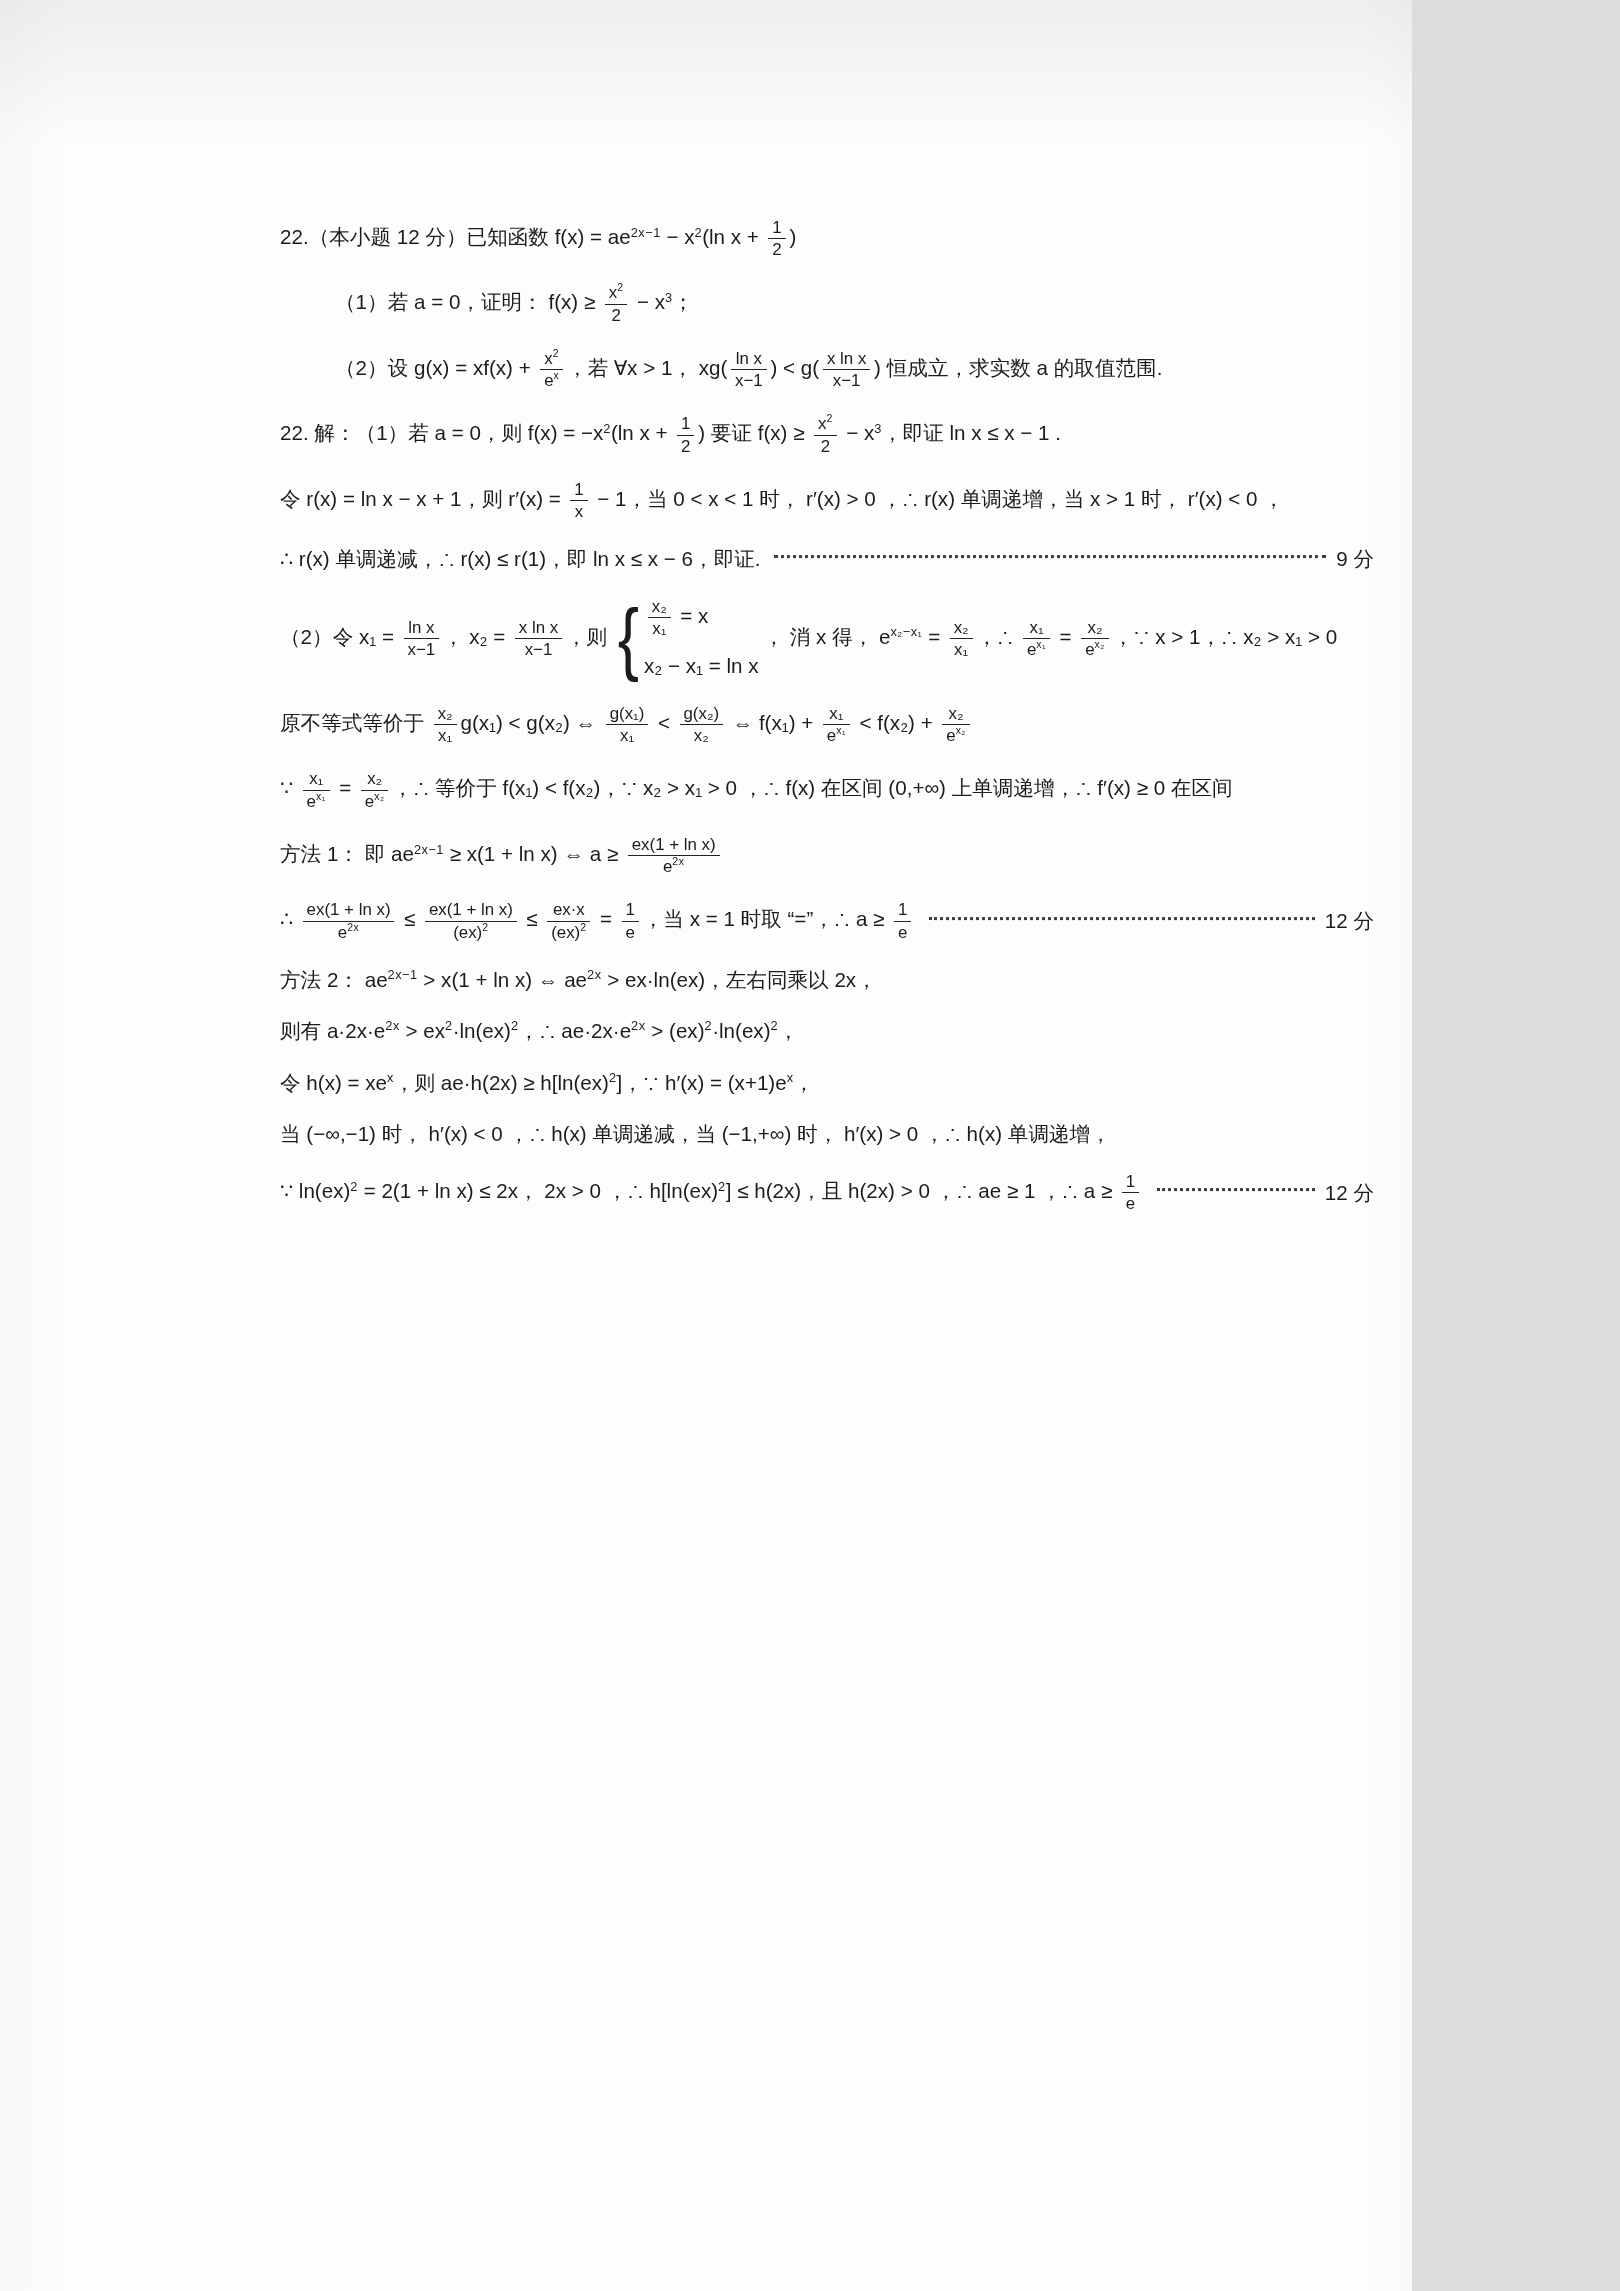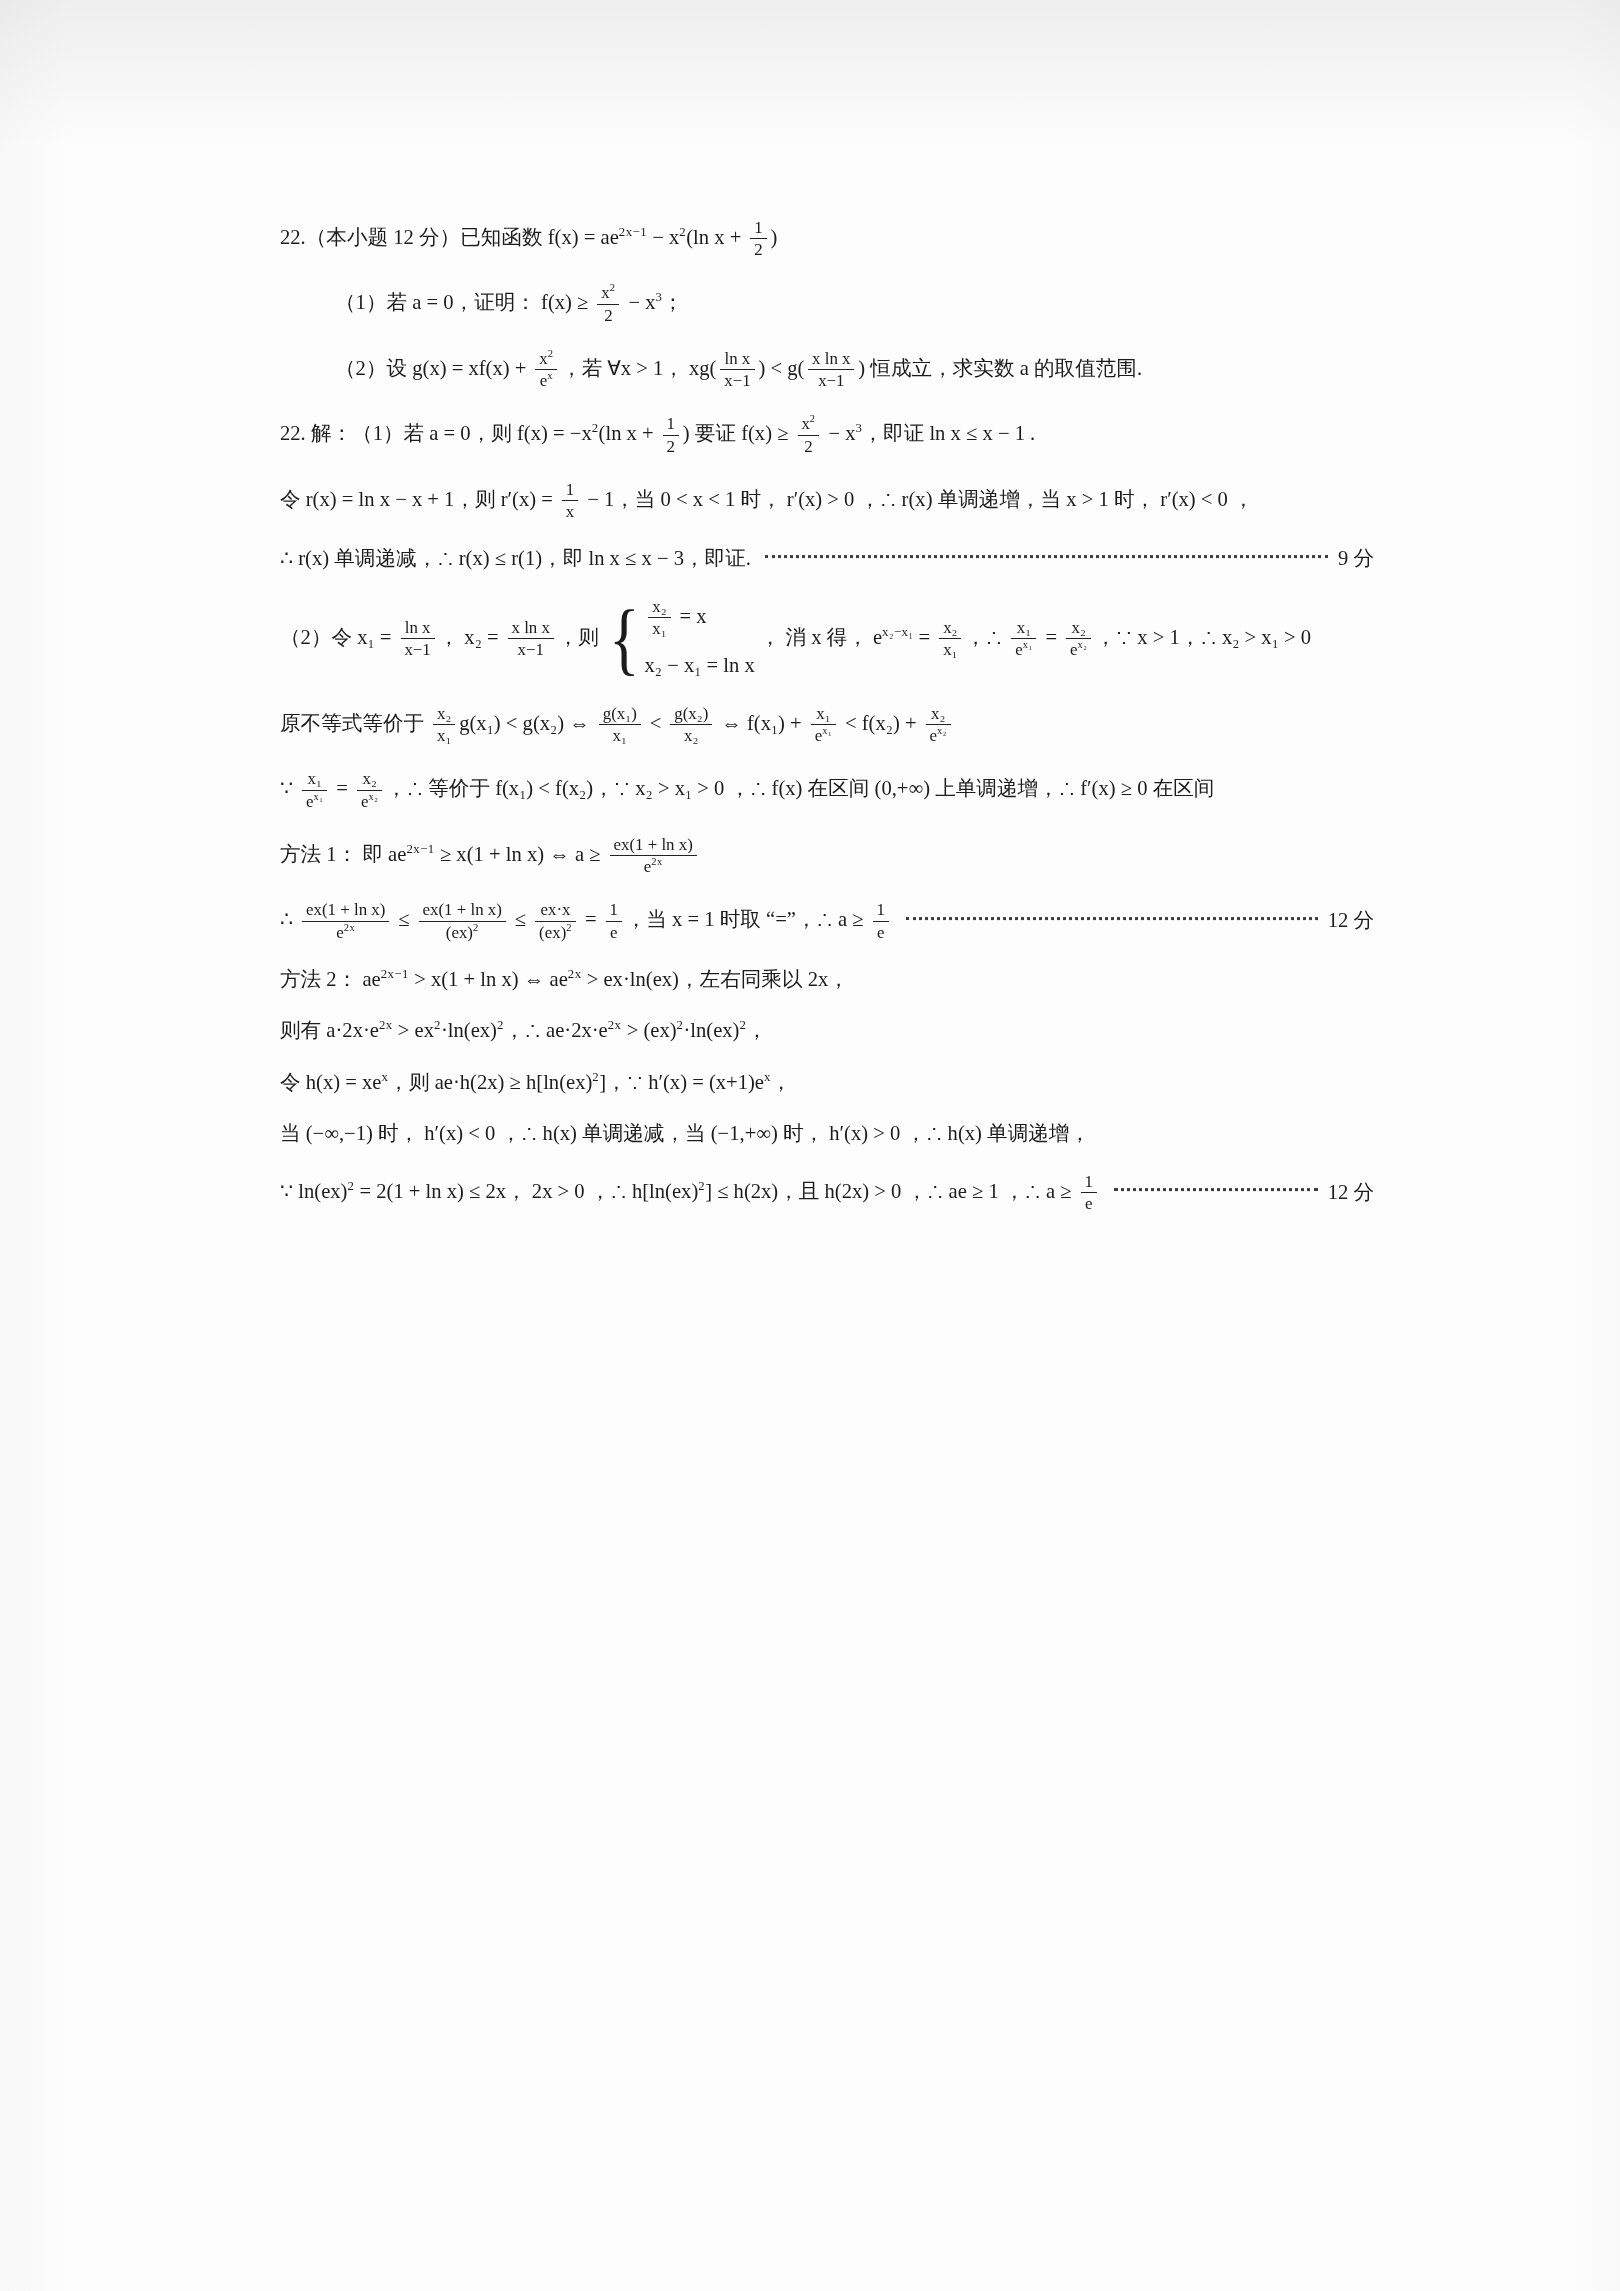--- a/index.html
+++ b/index.html
@@ -1,20 +1,20 @@
 <!DOCTYPE html>
 <html><head>
 <meta charset="utf-8">
 <style>
   html,body{margin:0;padding:0;background:#dcdcdc;}
   .page{
     position:relative;
-    width:1620px;height:2292px;
+    width:1412px;height:2292px;
     background:#fdfdfd;
-    font-family:Liberation Serif, serif;
+    font-family:Liberation Sans, sans-serif;
     color:#1c1c1c;
     overflow:hidden;
   }
   .scan-shade{
     position:absolute;inset:0;pointer-events:none;
     background:
       linear-gradient(180deg, rgba(160,160,160,0.16), rgba(255,255,255,0) 147px),
       linear-gradient(90deg, rgba(190,190,190,0.08), rgba(255,255,255,0) 69px),
       linear-gradient(270deg, rgba(190,190,190,0.06), rgba(255,255,255,0) 49px);
   }
@@ -89,21 +89,21 @@
               <span class="de">2</span>
             </span> − x<sup>3</sup>，即证 ln x ≤ x − 1 .</span>
         </div>
         <div class="mline">
           <span class="mtext">令 r(x) = ln x − x + 1，则 r′(x) = <span class="fr">
               <span class="nu">1</span>
               <span class="de">x</span>
             </span> − 1，当 0 &lt; x &lt; 1 时， r′(x) &gt; 0 ，∴ r(x) 单调递增，当 x &gt; 1 时， r′(x) &lt; 0 ，</span>
         </div>
         <div class="mline">
-          <span class="mtext">∴ r(x) 单调递减，∴ r(x) ≤ r(1)，即 ln x ≤ x − 3，即证.</span>
+          <span class="mtext">∴ r(x) 单调递减，∴ r(x) ≤ r(1)，即 ln x ≤ x − 6，即证.</span>
           <span class="dots"></span>
           <span class="score">9 分</span>
         </div>
         <div class="mline">
           <span class="mtext">（2）令 x₁ = <span class="fr">
               <span class="nu">ln x</span>
               <span class="de">x−1</span>
             </span>， x₂ = <span class="fr">
               <span class="nu">x ln x</span>
               <span class="de">x−1</span>

